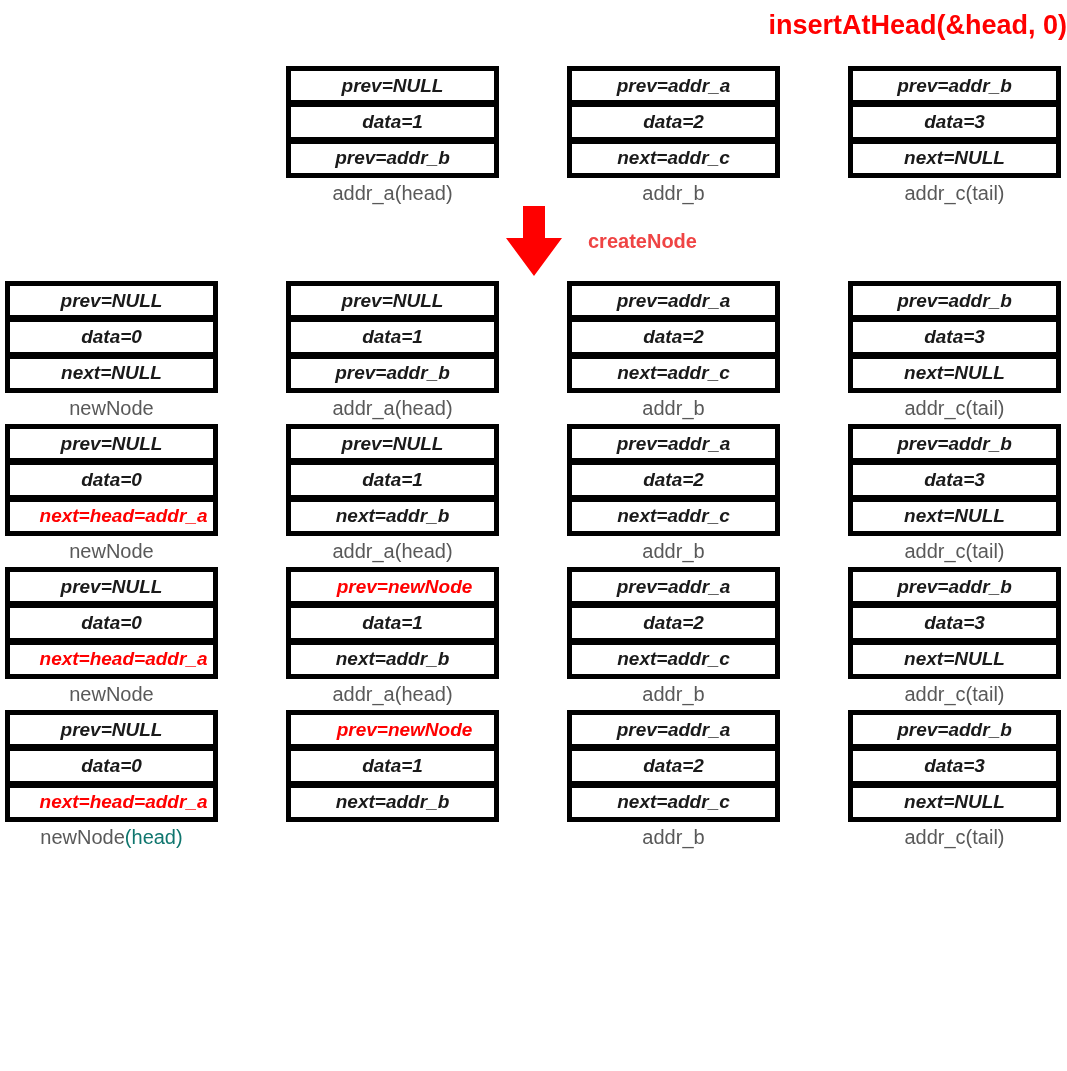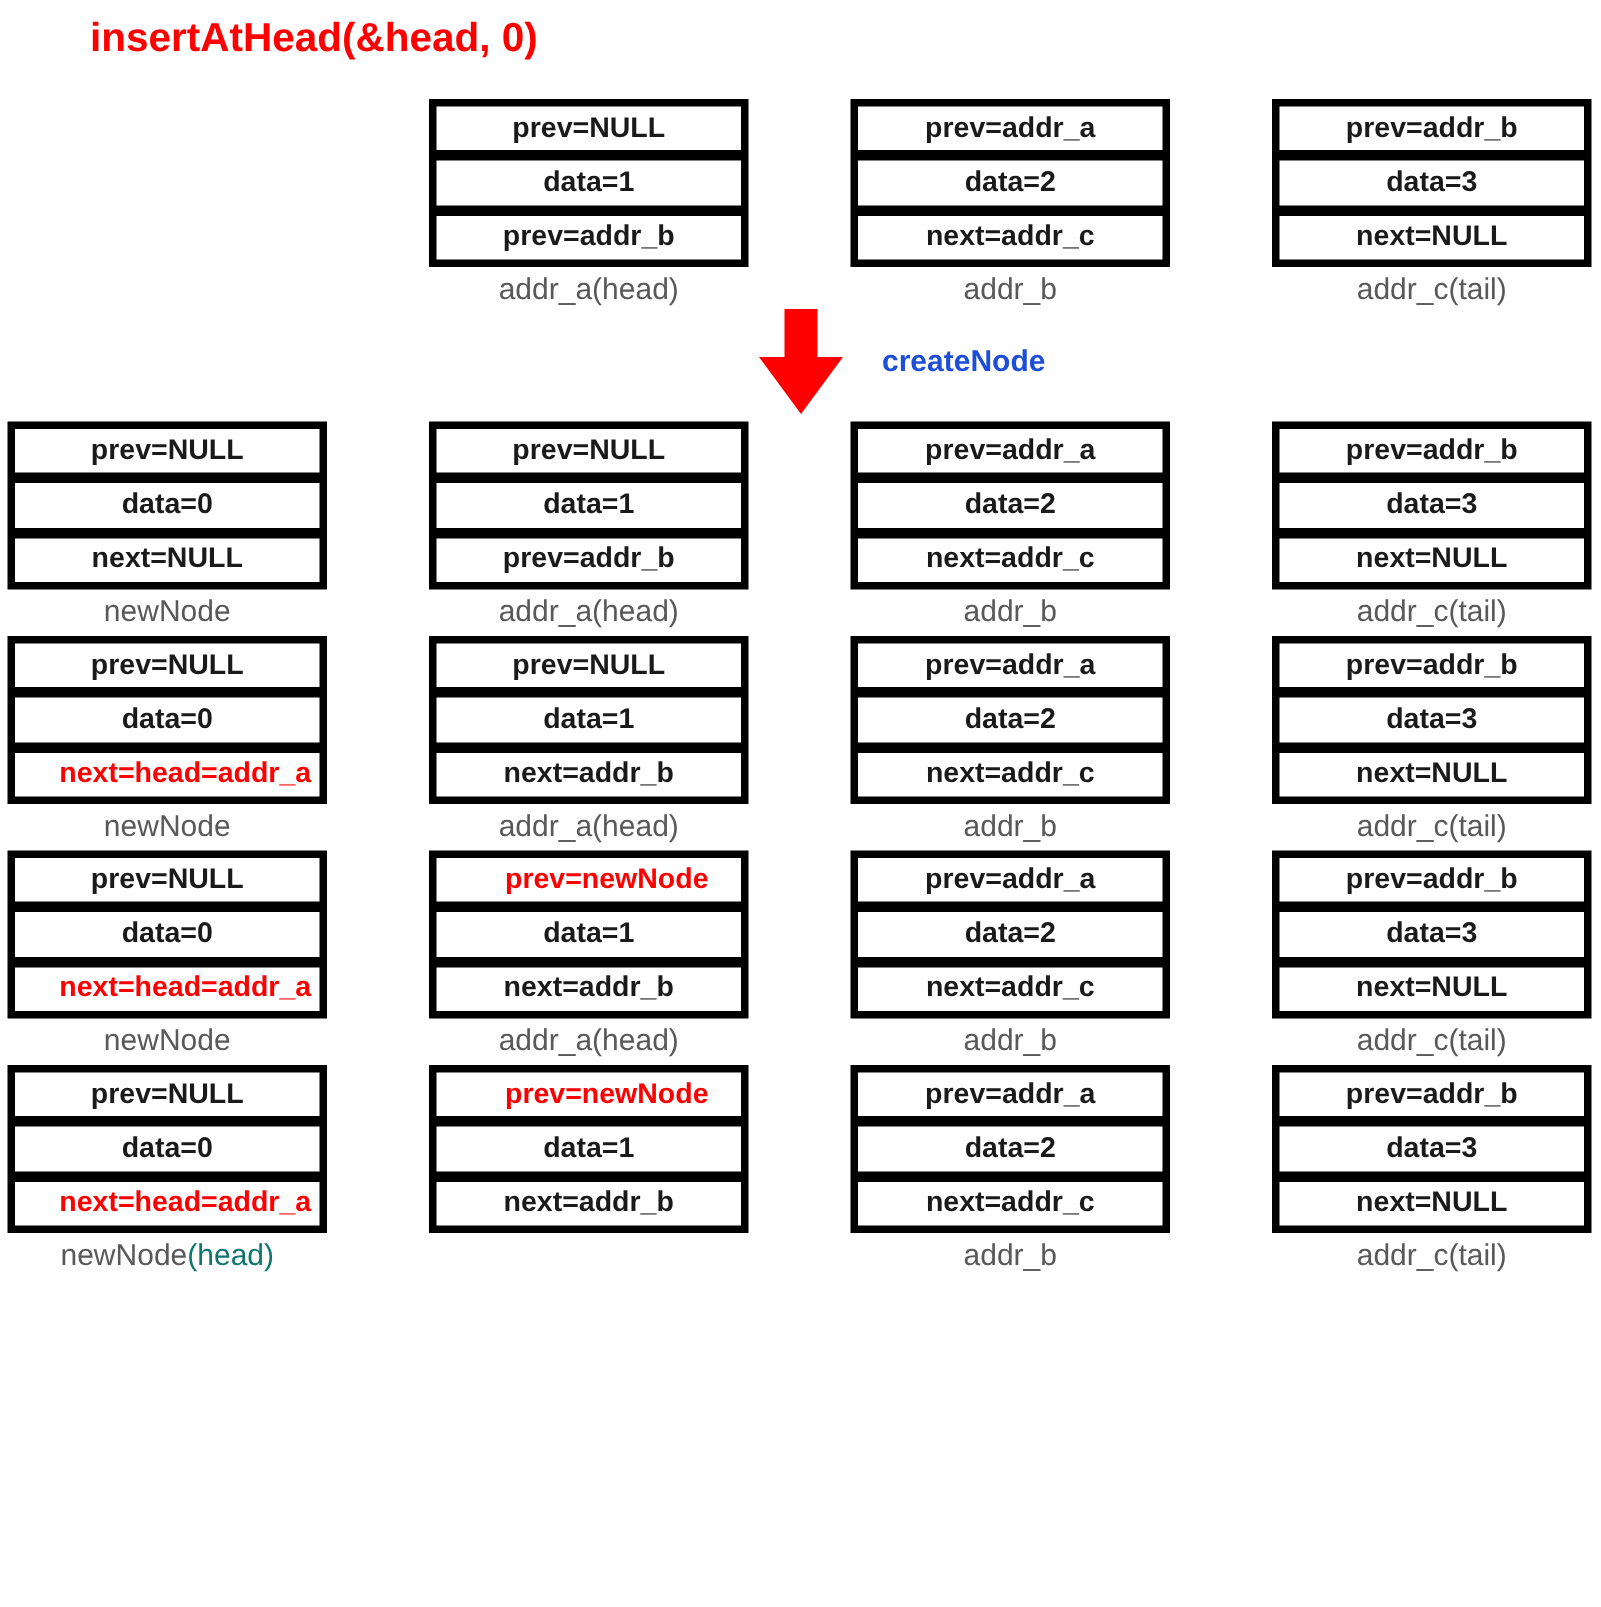--- a/index.html
+++ b/index.html
@@ -3,50 +3,50 @@
 <meta charset="utf-8">
 <style>
   html, body { margin:0; padding:0; }
   body {
     width:1067px; height:1071px; background:#ffffff;
     font-family:"Liberation Sans", sans-serif;
     overflow:hidden;
   }
   .title {
     color:#FF0000; font-weight:bold; font-size:27px;
-    text-align:left; padding:10px 0 0 60px; line-height:31px;
+    text-align:right; padding:10px 0 0 60px; line-height:31px;
   }
   .row {
     display:grid; grid-template-columns:repeat(4,213px);
     column-gap:68px; padding-left:5px; margin-top:5px;
   }
   .row.first { margin-top:25px; }
   .slot { width:213px; }
   .node {
     box-sizing:border-box; height:112px; background:#000000;
-    padding:5px; display:flex; flex-direction:column; gap:7px;
+    padding:5px; display:flex; flex-direction:column; gap:7px;font-style:italic;
   }
   .cell {
     background:#ffffff; flex:1; display:flex;
     align-items:center; justify-content:center;
     font-weight:bold; font-size:19px; color:#1a1a1a; white-space:nowrap;
   }
   .cell.red { color:#FF0000;padding-left:24px; }
   .nlabel {
     text-align:center; font-weight:normal; font-size:20px;
     color:#595959; margin-top:4px; line-height:22px; white-space:nowrap;
   }
   .nlabel .red-suffix { color:#0f766e; }
   .arrow-zone {
     display:flex; align-items:center; height:70px;
     padding-left:506px; margin-top:2px;
   }
   .arrow-zone svg { display:block; flex:0 0 auto; }
   .step-label {
-    margin-left:26px; color:#1d4ed8; font-weight:bold;
+    margin-left:26px; color:#ef4444; font-weight:bold;
     font-size:20px; white-space:nowrap;
   }
 </style>
 </head>
 <body>
 
 <div>
 
   <div class="title">insertAtHead(&amp;head, 0)</div>
 

